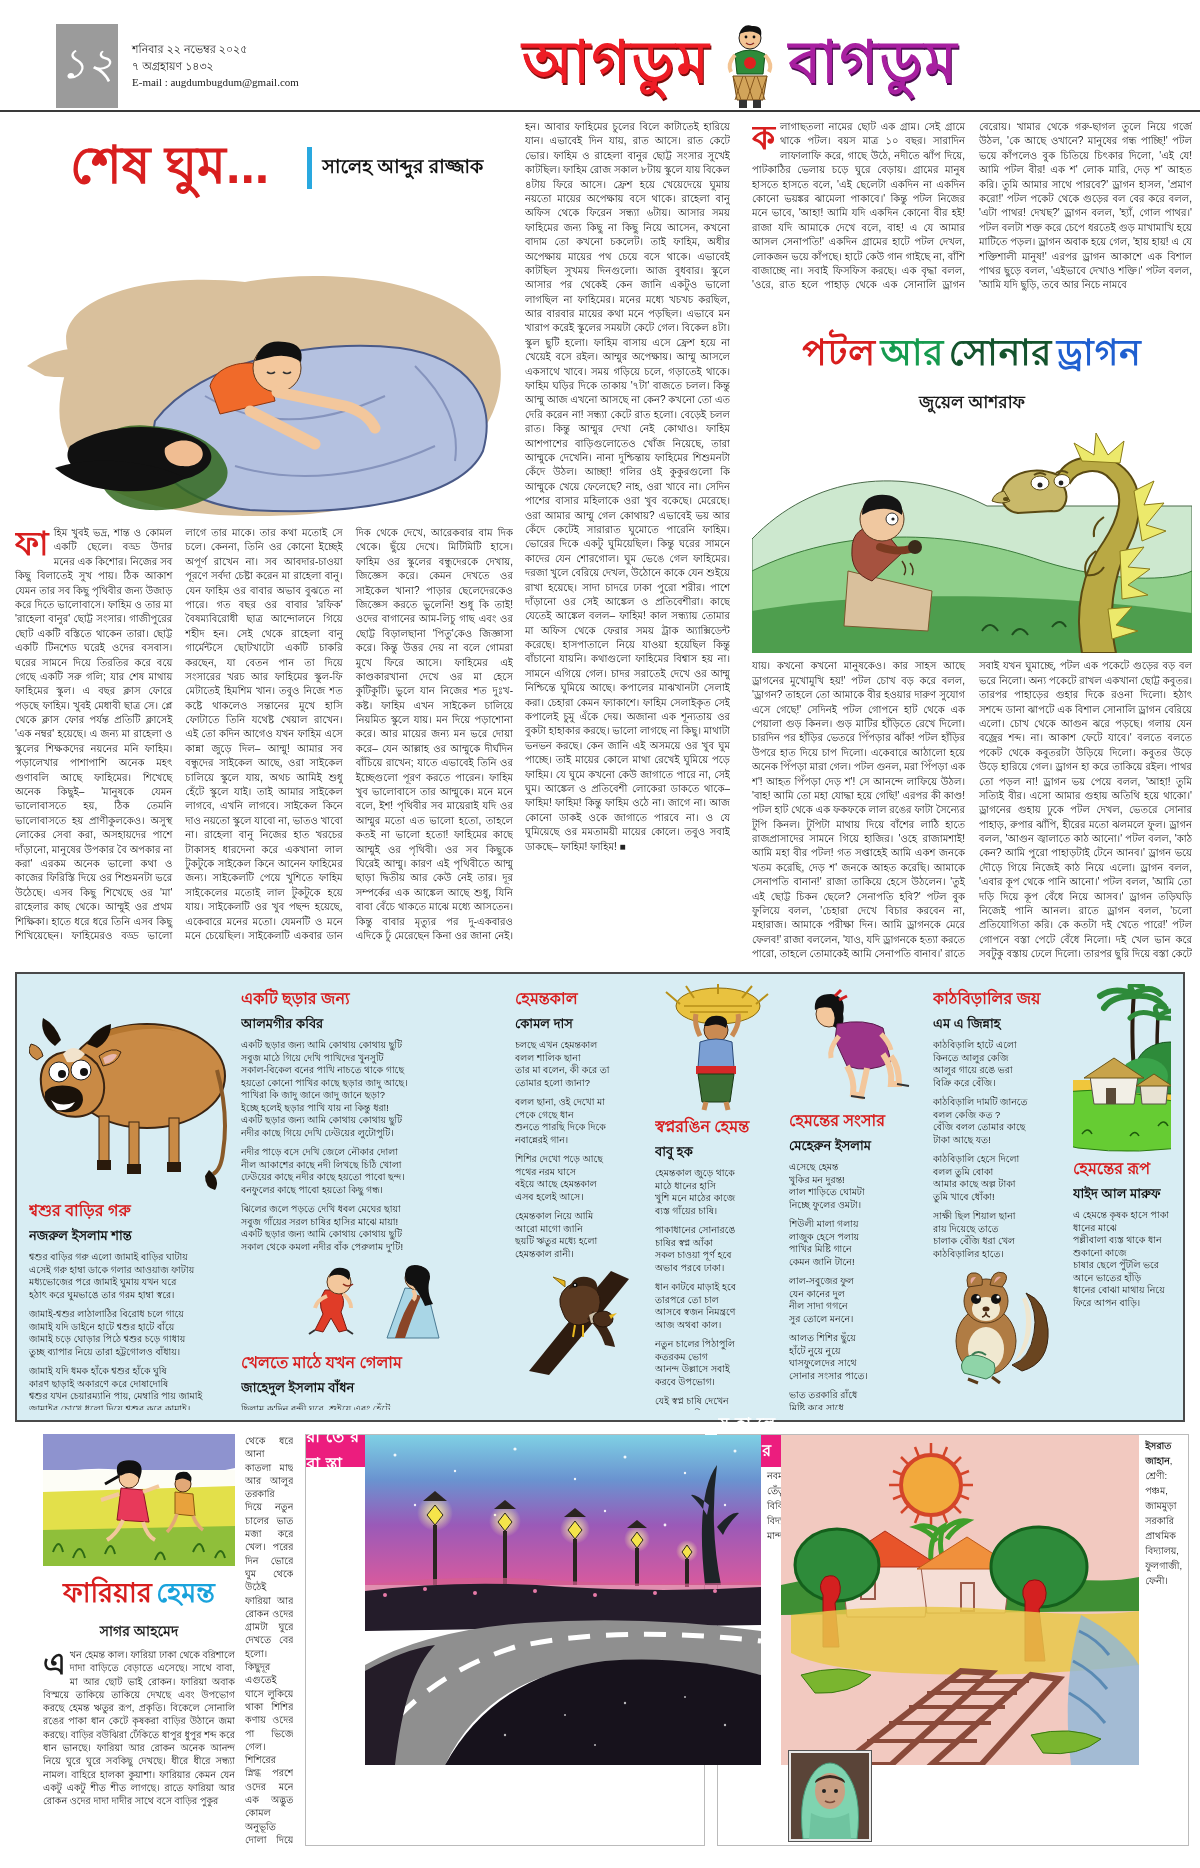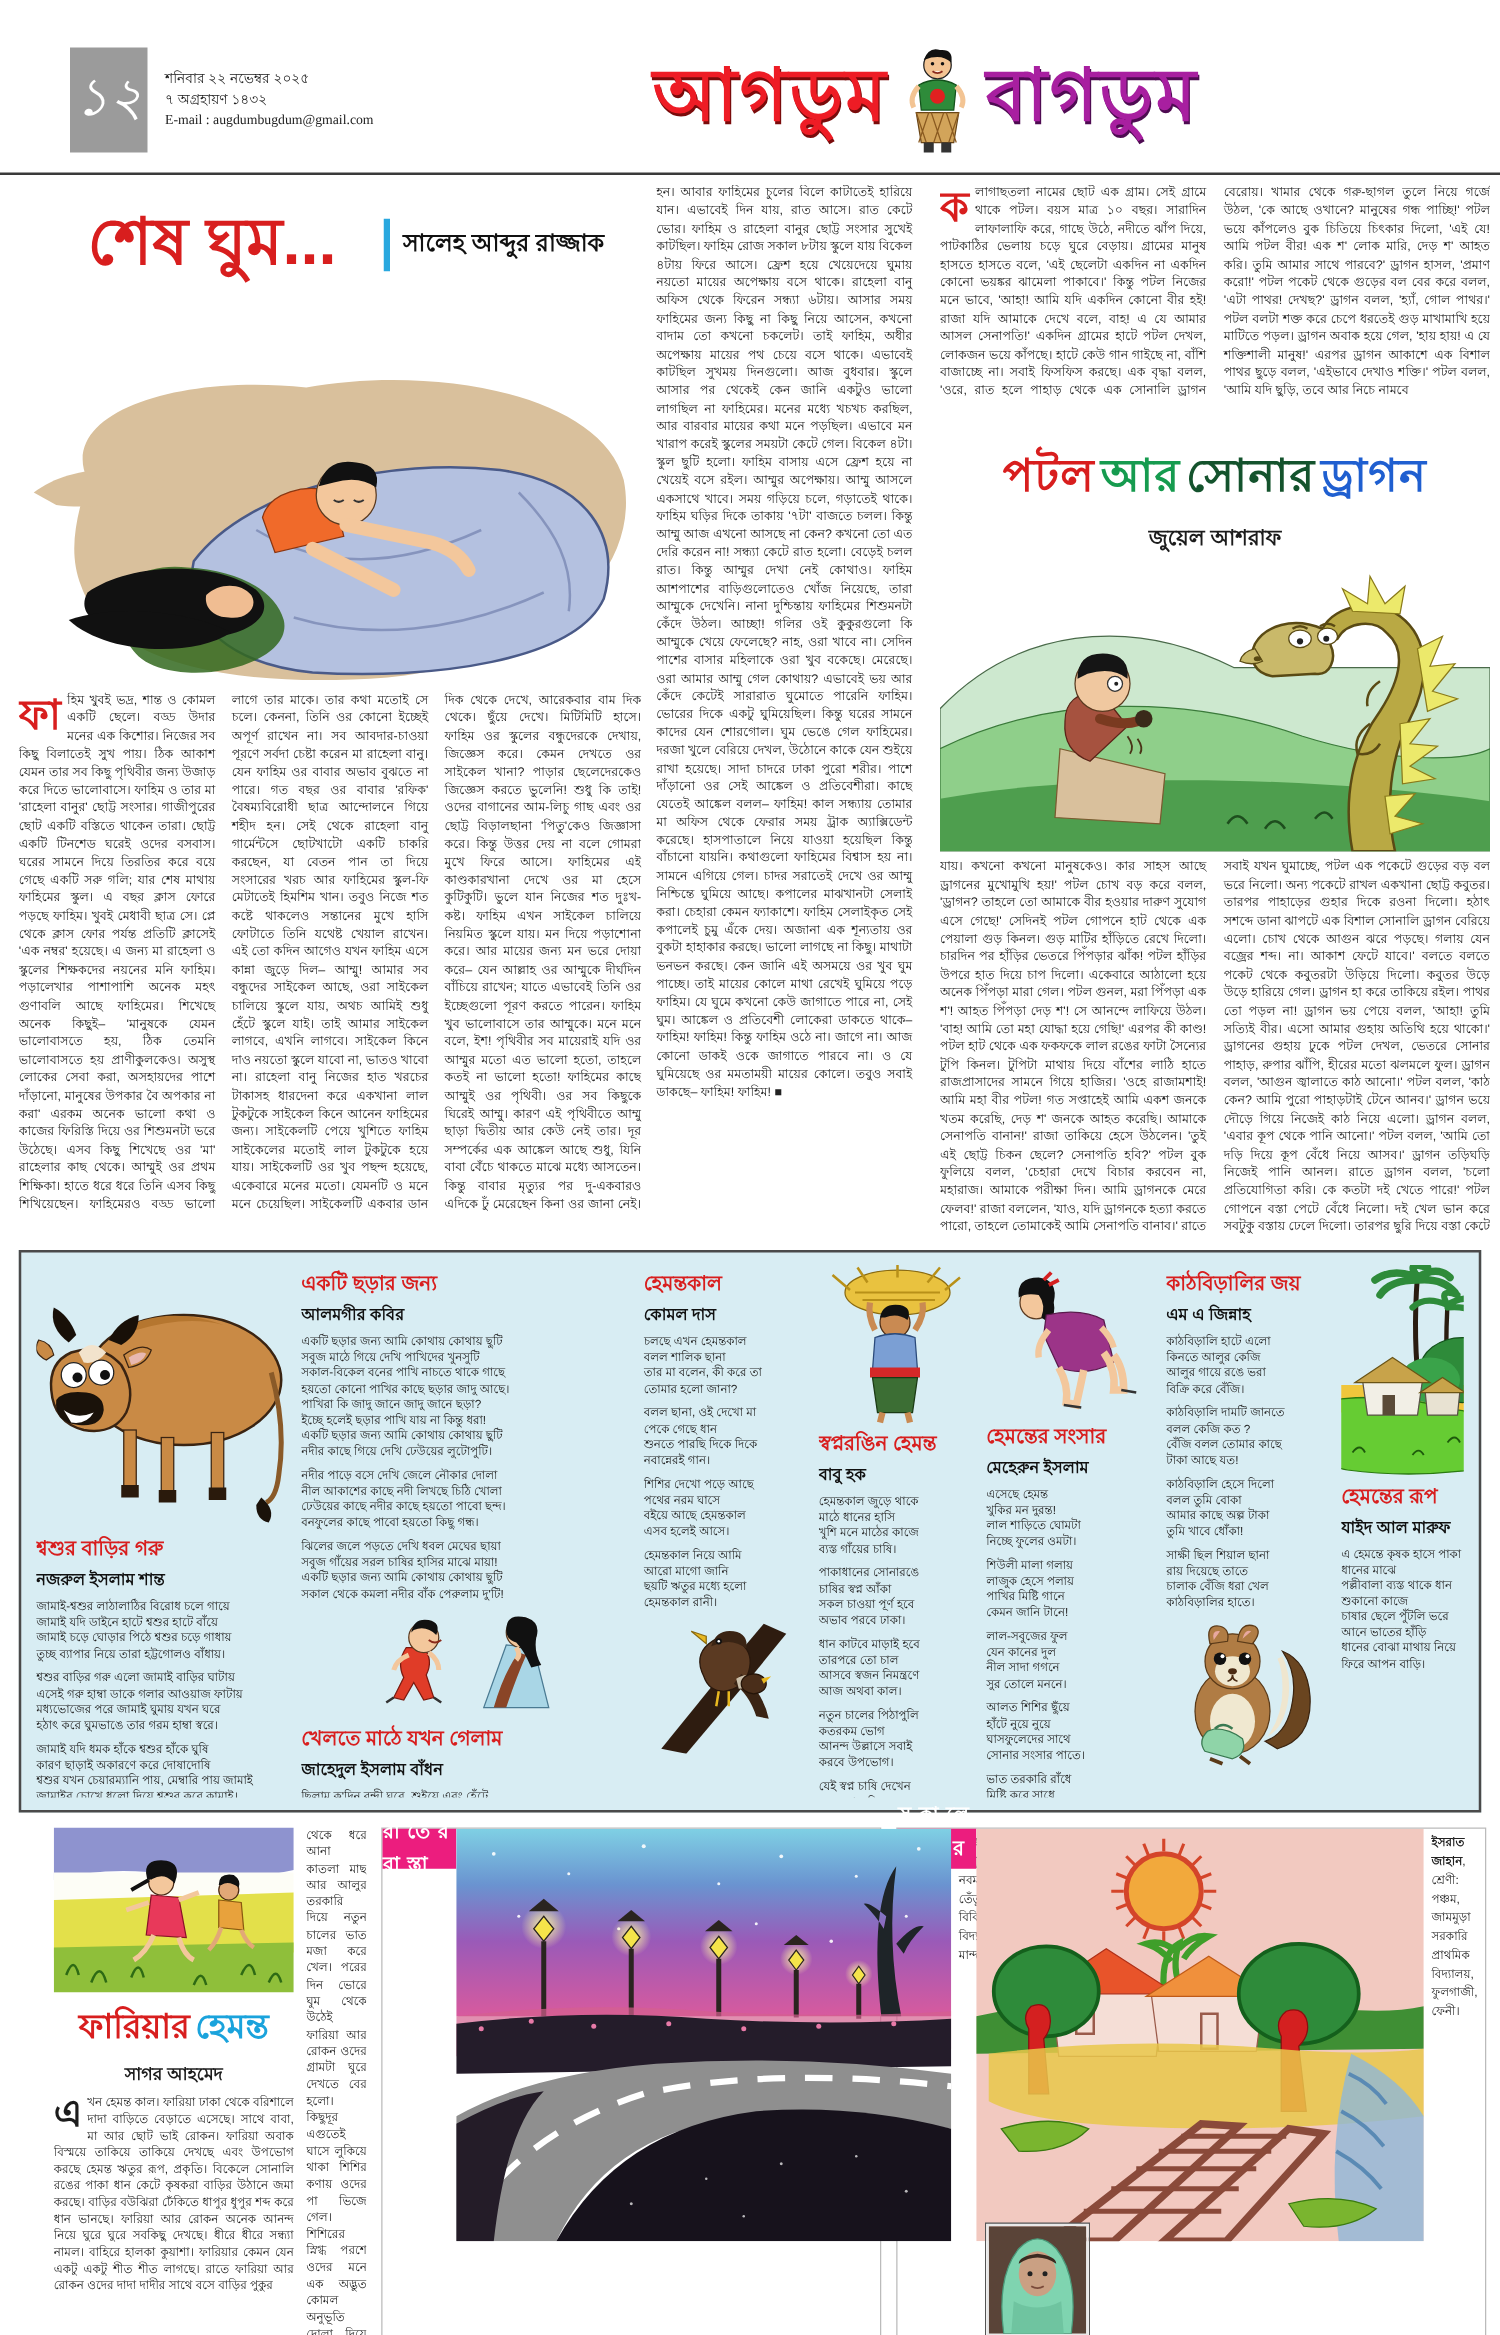--- a/index.html
+++ b/index.html
@@ -1,19 +1,19 @@
 <!DOCTYPE html>
 <html><head>
 <meta charset="utf-8">
 <style>
   html,body{margin:0;padding:0;background:#e8e8e8;}
   .page{position:relative;width:1200px;height:1868px;background:#fff;margin:0 auto;
         font-family:"Liberation Sans","DejaVu Sans",sans-serif;color:#1c1c1c;overflow:hidden;}
   
-  .hdr{display:flex;align-items:center;height:140px;padding:22px 18px 0 18px;border-bottom:2px solid #3a3a3a;box-sizing:border-box;justify-content:flex-end;}
+  .hdr{display:flex;align-items:center;height:112px;padding:22px 18px 0 18px;border-bottom:2px solid #3a3a3a;box-sizing:border-box;justify-content:flex-end;}
   .pageno{width:62px;height:84px;background:#9b9b9b;color:#fff;font-size:42px;font-style:italic;
           display:flex;align-items:center;justify-content:center;margin:0 14px 0 38px;}
   .dates{font-size:11px;line-height:1.5;color:#222;}
   .dates .em{font-family:"Liberation Serif","DejaVu Serif",serif;}
   .masthead{flex:1;display:flex;align-items:center;justify-content:center;gap:8px;}
   .mast-red{font-size:58px;font-weight:bold;color:#ee1c25;text-shadow:1px 2px 0 #7a0b0b;letter-spacing:2px;}
   .mast-purple{font-size:58px;font-weight:bold;color:#a81fa0;text-shadow:1px 2px 0 #4e0b52;letter-spacing:2px;}
   .logo{display:flex;align-items:center;margin-right:6px;}
   
   .stories{display:flex;gap:10px;margin:8px 15px 0 15px;height:842px;}
@@ -216,28 +216,28 @@
           <circle cx="30" cy="88" r="10" fill="#fff" stroke="#222"></circle>
             <circle cx="33" cy="90" r="4" fill="#111"></circle>
           <circle cx="52" cy="86" r="10" fill="#fff" stroke="#222"></circle>
             <circle cx="55" cy="88" r="4" fill="#111"></circle>
           <path d="M16,108 Q14,126 34,128 Q52,130 54,116 Q54,104 40,102 Q22,100 16,108 Z" fill="#1a120a"></path>
           <path d="M22,116 Q32,124 46,118 Q40,128 28,126 Z" fill="#fff"></path>
         </svg>
       </div>
       <div class="ptitle">শ্বশুর বাড়ির গরু</div>
       <div class="pauthor">নজরুল ইসলাম শান্ত</div>
+      <p class="stanza">শ্বশুর বাড়ির গরু এলো জামাই বাড়ির ঘাটায়
+এসেই গরু হাম্বা ডাকে গলার আওয়াজ ফাটায়
+মধ্যভোজের পরে জামাই ঘুমায় যখন ঘরে
+হঠাৎ করে ঘুমভাঙে তার গরম হাম্বা স্বরে।</p>
       <p class="stanza">জামাই-শ্বশুর লাঠালাঠির বিরোধ চলে গায়ে
 জামাই যদি ডাইনে হাটে শ্বশুর হাটে বাঁয়ে
 জামাই চড়ে ঘোড়ার পিঠে শ্বশুর চড়ে গাধায়
 তুচ্ছ ব্যাপার নিয়ে তারা হট্টগোলও বাঁধায়।</p>
-      <p class="stanza">শ্বশুর বাড়ির গরু এলো জামাই বাড়ির ঘাটায়
-এসেই গরু হাম্বা ডাকে গলার আওয়াজ ফাটায়
-মধ্যভোজের পরে জামাই ঘুমায় যখন ঘরে
-হঠাৎ করে ঘুমভাঙে তার গরম হাম্বা স্বরে।</p>
       <p class="stanza">জামাই যদি ধমক হাঁকে শ্বশুর হাঁকে ঘুষি
 কারণ ছাড়াই অকারণে করে দোষাদোষি
 শ্বশুর যখন চেয়ারম্যানি পায়, মেম্বারি পায় জামাই
 জামাইর চোখে ধুলো দিয়ে শ্বশুর করে কামাই।</p>
 
     </div>
 
     <div class="pcol" style="width:262px">
       <div class="ptitle">একটি ছড়ার জন্য</div>
       <div class="pauthor">আলমগীর কবির</div>

